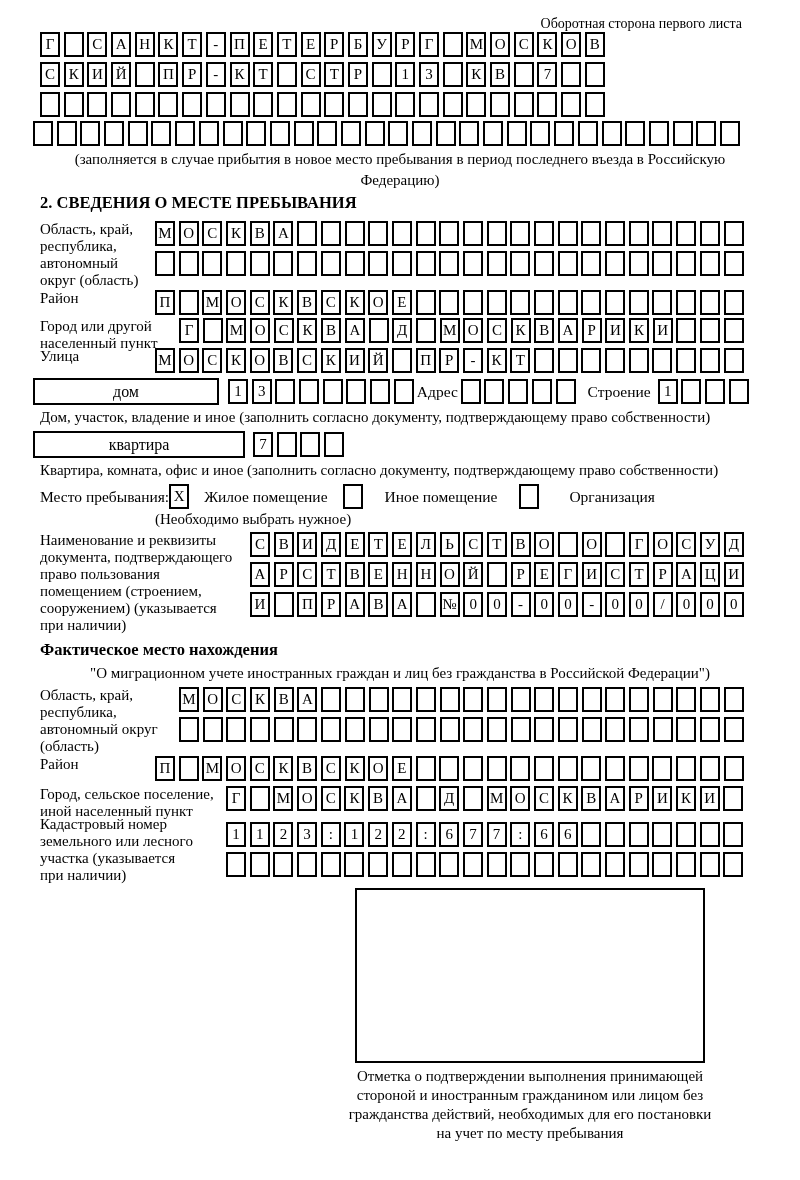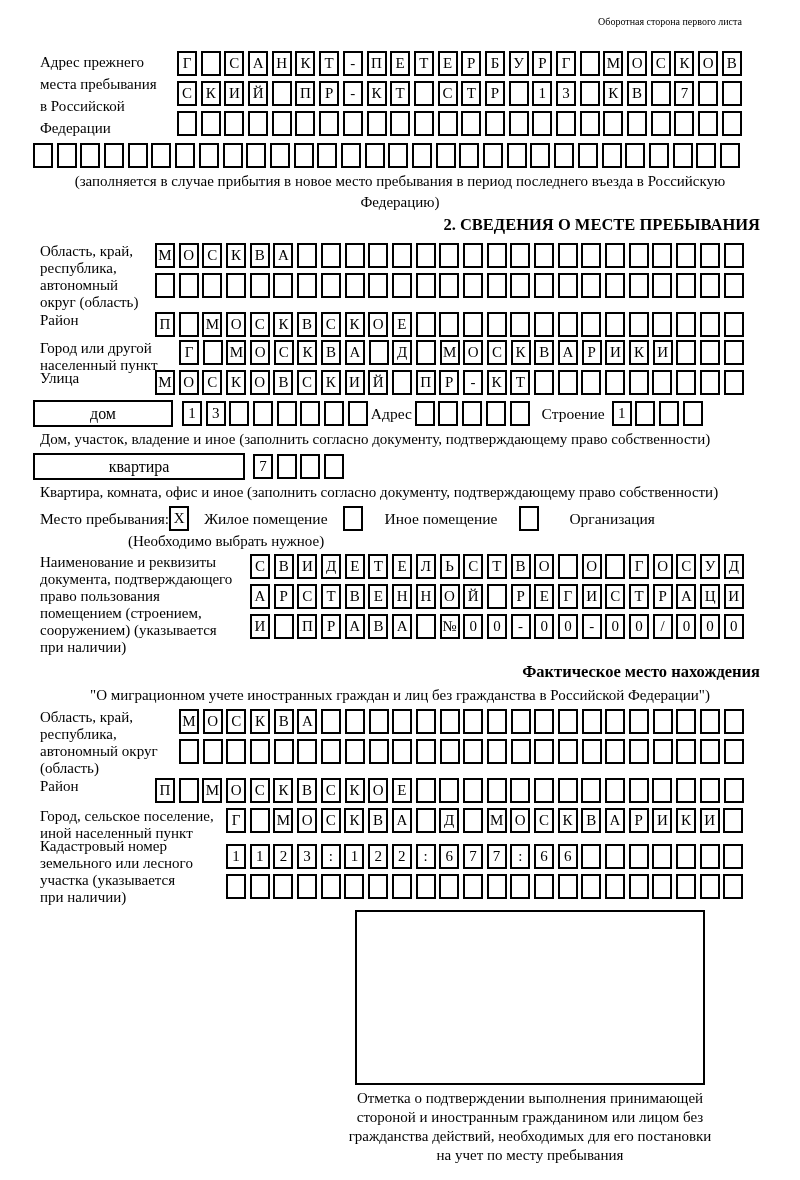--- a/index.html
+++ b/index.html
@@ -1,49 +1,45 @@
 <!DOCTYPE html>
 <html><head>
 <meta charset="utf-8">
 <style>
   html,body{margin:0;padding:0;background:#fff;color:#000;}
   body{width:800px;height:1180px;font-family:"Liberation Serif",serif;font-size:15px;}
   .page{box-sizing:border-box;width:800px;height:1180px;padding:16px 40px 0 40px;position:relative;}
-  .hdr{text-align:right;font-size:10px;padding-right:18px;margin-bottom:24px;}
+  .hdr{text-align:right;font-size:14px;padding-right:18px;margin-bottom:0;}
   .block{display:flex;align-items:flex-start;margin-bottom:4px;}
   .lbl{white-space:pre-line;line-height:17px;font-size:15px;flex:none;}
   .lbl.tall{line-height:22px;}
   .stack{display:flex;flex-direction:column;row-gap:5px;}
   .crow{display:flex;gap:3.7px;flex:none;}
   .cell{box-sizing:border-box;flex:none;width:20px;height:25px;border:2px solid #000;
         display:flex;align-items:center;justify-content:center;font-size:15px;line-height:1;}
   .wbox{box-sizing:border-box;border:2px solid #000;height:27px;display:flex;align-items:center;
         justify-content:center;flex:none;font-size:16px;}
   .note{font-size:15px;line-height:21px;}
   .center{text-align:center;}
-  .sec-title{font-weight:bold;font-size:16.5px;text-align:right;margin:2px 0 8px 0;}
+  .sec-title{font-weight:bold;font-size:16.5px;text-align:left;margin:2px 0 8px 0;}
   .inl{display:flex;align-items:center;}
   .inl-lbl{font-size:15.5px;flex:none;}
   .stamp-box{box-sizing:border-box;border:2px solid #000;width:350px;height:175px;margin-left:315px;margin-top:3px;}
   .caption{white-space:pre-line;text-align:center;line-height:19px;width:400px;margin-left:290px;margin-top:4px;}
   .mt6{margin-top:6px;}
   .neg{margin-left:-7px;}
 </style>
 </head>
 <body>
 
 <div class="page">
 
   <div class="hdr">Оборотная сторона первого листа</div>
 
   <div class="block">
-    <div class="lbl tall" style="width:137px">Адрес прежнего
-места пребывания
-в Российской
-Федерации</div>
     <div class="stack">
       <div class="crow">
           <span class="cell">Г</span>
           <span class="cell"></span>
           <span class="cell">С</span>
           <span class="cell">А</span>
           <span class="cell">Н</span>
           <span class="cell">К</span>
           <span class="cell">Т</span>
           <span class="cell">-</span>
@@ -304,21 +300,21 @@
         <span class="cell"></span>
         <span class="cell"></span>
         <span class="cell"></span>
         <span class="cell"></span>
         <span class="cell"></span>
         <span class="cell"></span>
       </div>
   </div>
 
   <div class="inl neg" style="margin-bottom:2px">
-    <div class="wbox" style="width:140px;margin-right:9px">дом</div>
+    <div class="wbox" style="width:186px;margin-right:9px">дом</div>
     <div class="crow">
         <span class="cell">1</span>
         <span class="cell">3</span>
         <span class="cell"></span>
         <span class="cell"></span>
         <span class="cell"></span>
         <span class="cell"></span>
         <span class="cell"></span>
         <span class="cell"></span>
       </div>
@@ -353,21 +349,21 @@
 
   <div class="inl">
     <div class="inl-lbl" style="">Место пребывания:</div>
     <div class="cell" style="margin-right:15px">X</div>
     <div class="inl-lbl" style="margin-right:15px">Жилое помещение</div>
     <div class="cell" style="margin-right:22px"></div>
     <div class="inl-lbl" style="margin-right:22px">Иное помещение</div>
     <div class="cell" style="margin-right:30px"></div>
     <div class="inl-lbl">Организация</div>
   </div>
-  <div class="note" style="margin-left:88px;margin-bottom:2px">(Необходимо выбрать нужное)</div>
+  <div class="note" style="margin-left:115px;margin-bottom:2px">(Необходимо выбрать нужное)</div>
 
   <div class="block" style="margin-bottom:6px">
     <div class="lbl" style="width:210px">Наименование и реквизиты
 документа, подтверждающего
 право пользования
 помещением (строением,
 сооружением) (указывается
 при наличии)</div>
     <div class="stack">
       <div class="crow">

